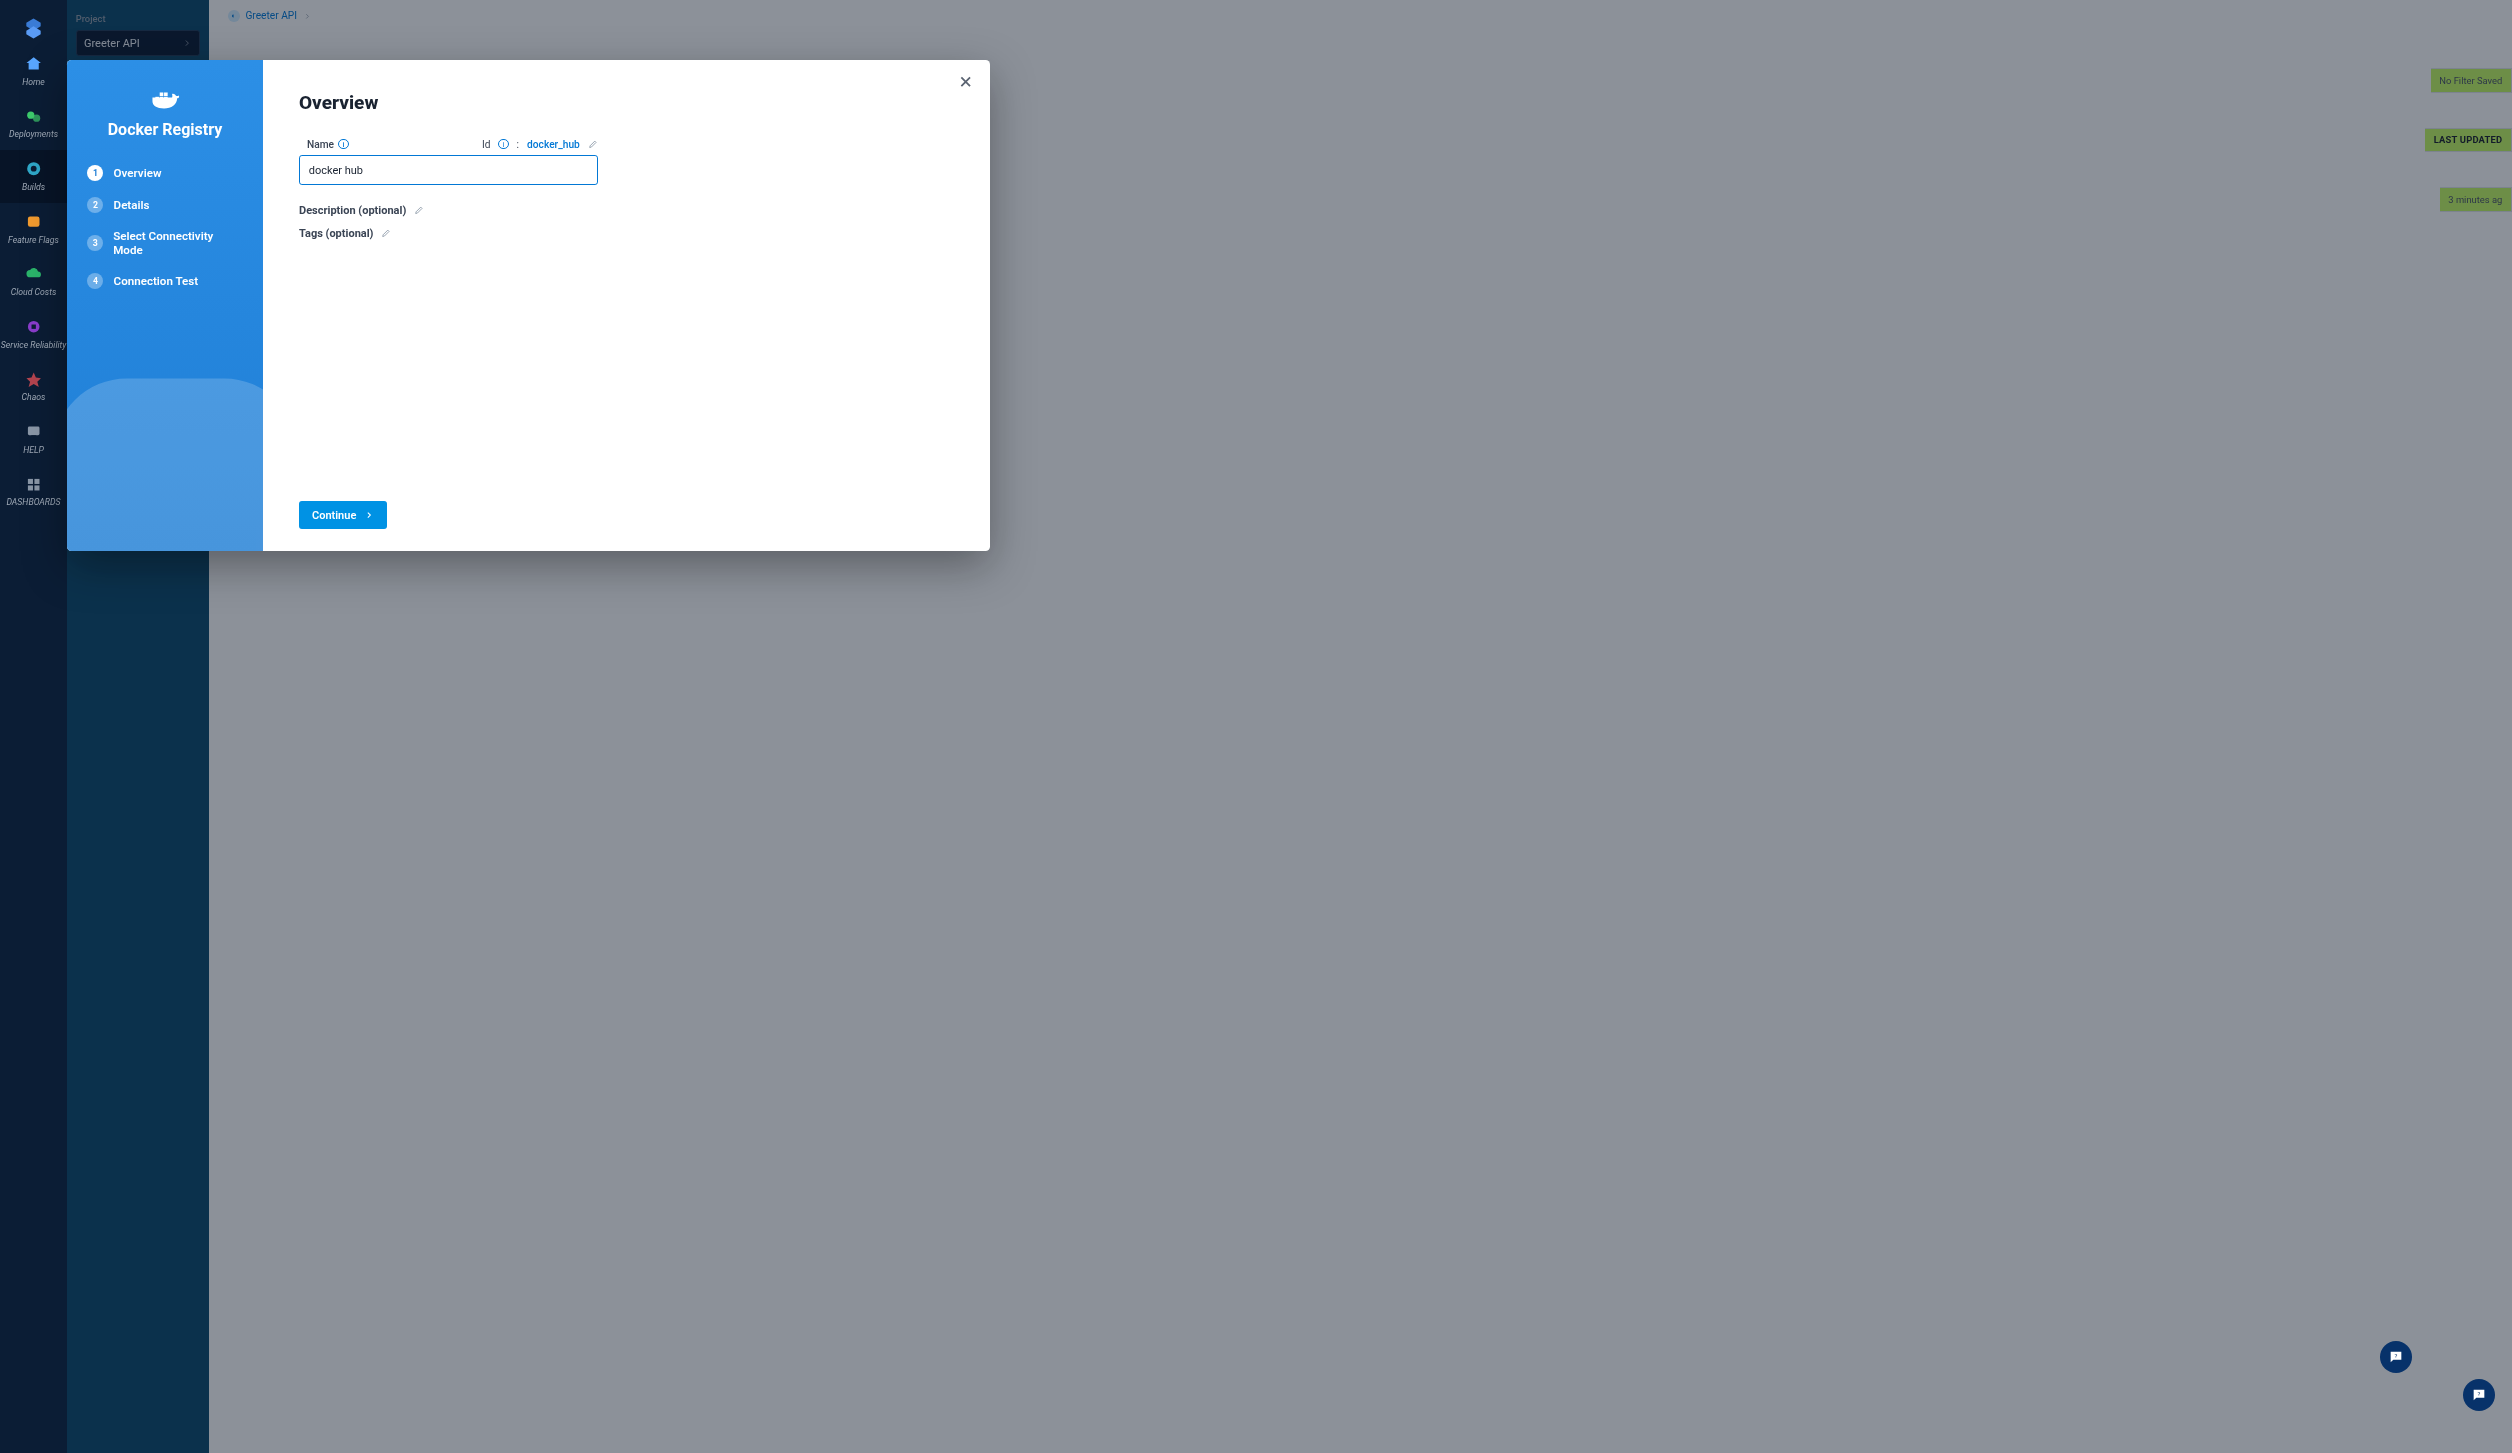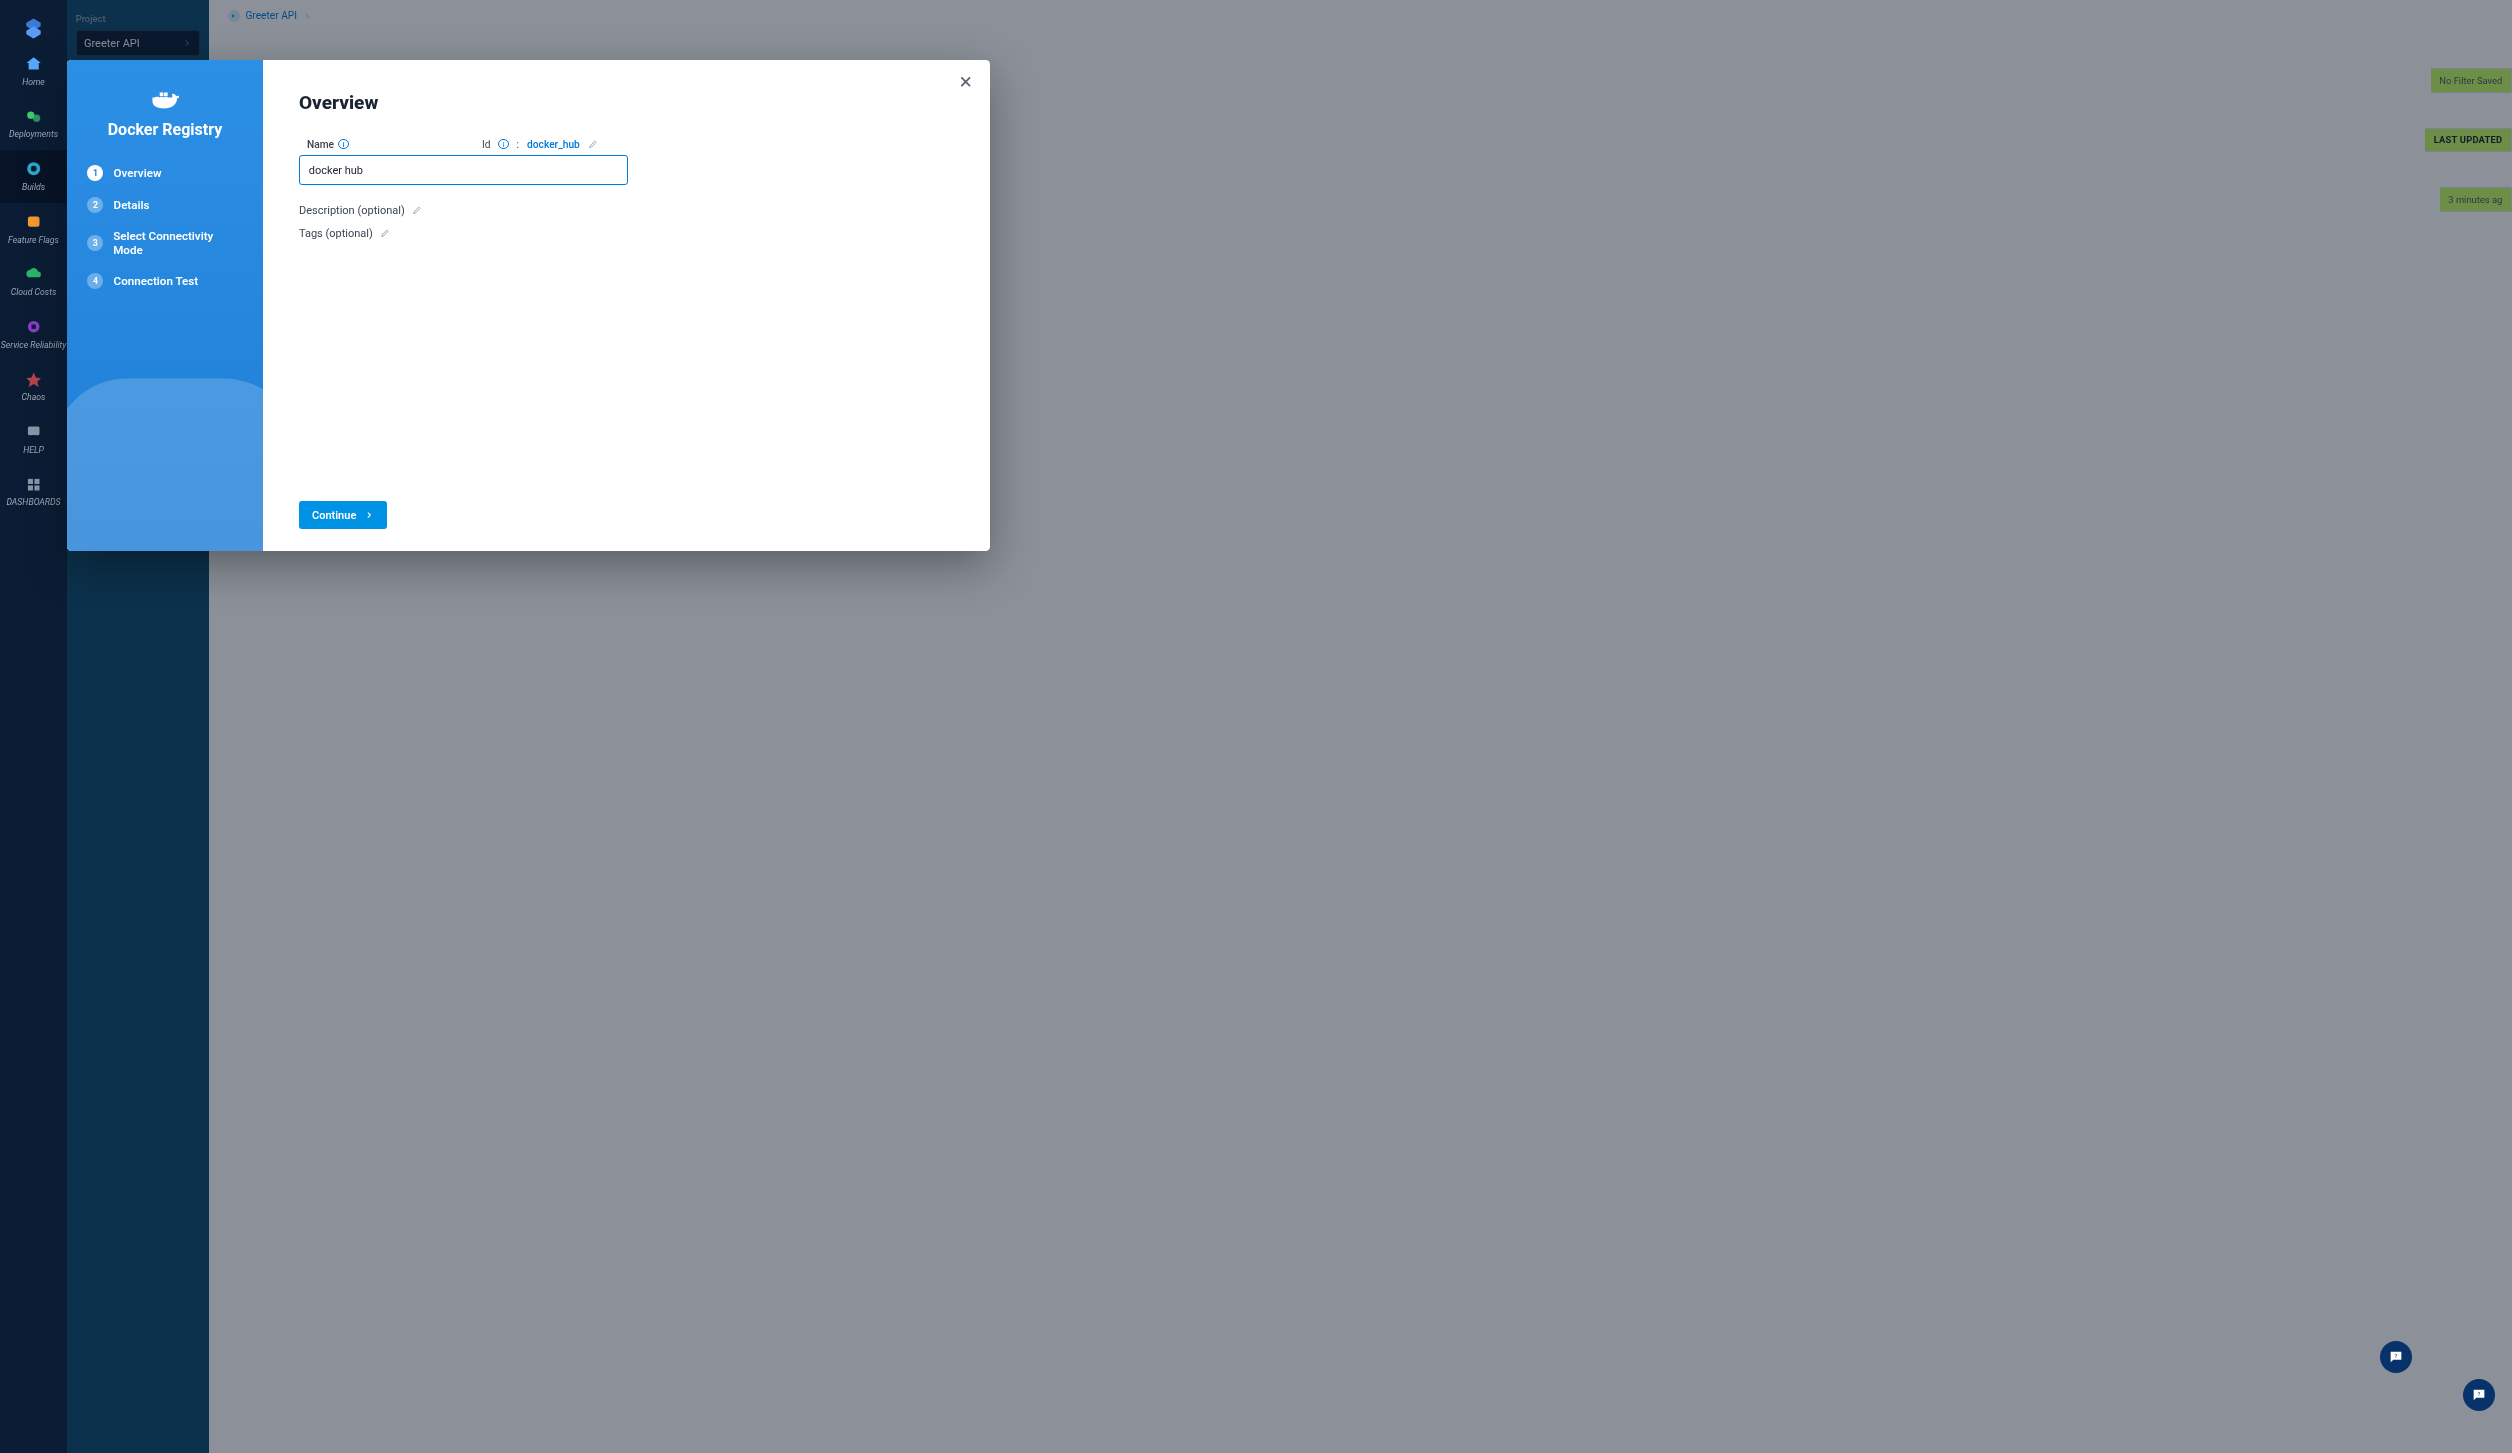--- a/index.html
+++ b/index.html
@@ -51,22 +51,22 @@
 .m-right h1 { font-size:19px; font-weight:800; color:#1a2331; margin-bottom:25px;}
 .close-x { position:absolute; top:13px; right:16px; width:17.4px; height:17.4px; color:#5b6472; cursor:pointer;}
 .close-x svg { width:100%; height:100%; }
 
 .name-row { display:flex; align-items:center; justify-content:space-between; width:299px; margin-bottom:5.8px;}
 .lbl { font-size:10.2px; color:#3a4454; font-weight:500; display:flex; align-items:center; gap:4.4px;padding-left:8px;}
 .info-i { width:10.2px;height:10.2px; border-radius:50%; border:1.1px solid #0278d5; color:#0278d5; font-size:7.3px; display:inline-flex; align-items:center; justify-content:center;}
 .id-side { font-size:10.2px; color:#3a4454; display:flex; align-items:center; gap:8px;}
 .id-side .idval { color:#0278d5; font-weight:500;}
 .pencil { width:10.2px; height:10.2px; color:#8a97a7;}
-.name-input { width:329px; border:1.1px solid #0278d5; border-radius:2.9px; padding:7.3px 8.7px; font-size:11px; color:#1a2331; outline:none; margin-bottom:19px;}
-.opt-row { font-size:11px; color:#3a4454; font-weight:400; display:flex; align-items:center; gap:7.3px; margin-bottom:10.2px;}
+.name-input { width:299px; border:1.1px solid #0278d5; border-radius:2.9px; padding:7.3px 8.7px; font-size:11px; color:#1a2331; outline:none; margin-bottom:19px;}
+.opt-row { font-size:11px; color:#3a4454; font-weight:700; display:flex; align-items:center; gap:7.3px; margin-bottom:10.2px;}
 .opt-row .pencil { color:#8a97a7;}
 
 .continue-btn { margin-top:auto; align-self:flex-start; background:#0092e4; color:#fff; border:none; border-radius:2.9px; padding:7.3px 13px; font-size:11px; font-weight:600; display:flex; align-items:center; gap:7.3px; cursor:pointer;}
 .continue-btn svg { width:10.2px; height:10.2px;}
 
 
 .chat1 { position:fixed; right:100px; bottom:80px; width:32px;height:32px;border-radius:50%; background:#07326a; display:flex;align-items:center;justify-content:center; color:#fff; cursor:pointer; z-index:50;}
 .chat2 { position:fixed; right:17.4px; bottom:42px; width:32px;height:32px;border-radius:50%; background:#07326a; display:flex;align-items:center;justify-content:center; color:#fff; cursor:pointer; z-index:50;}
 .chat1 svg,.chat2 svg{width:16px;height:16px;}
 

